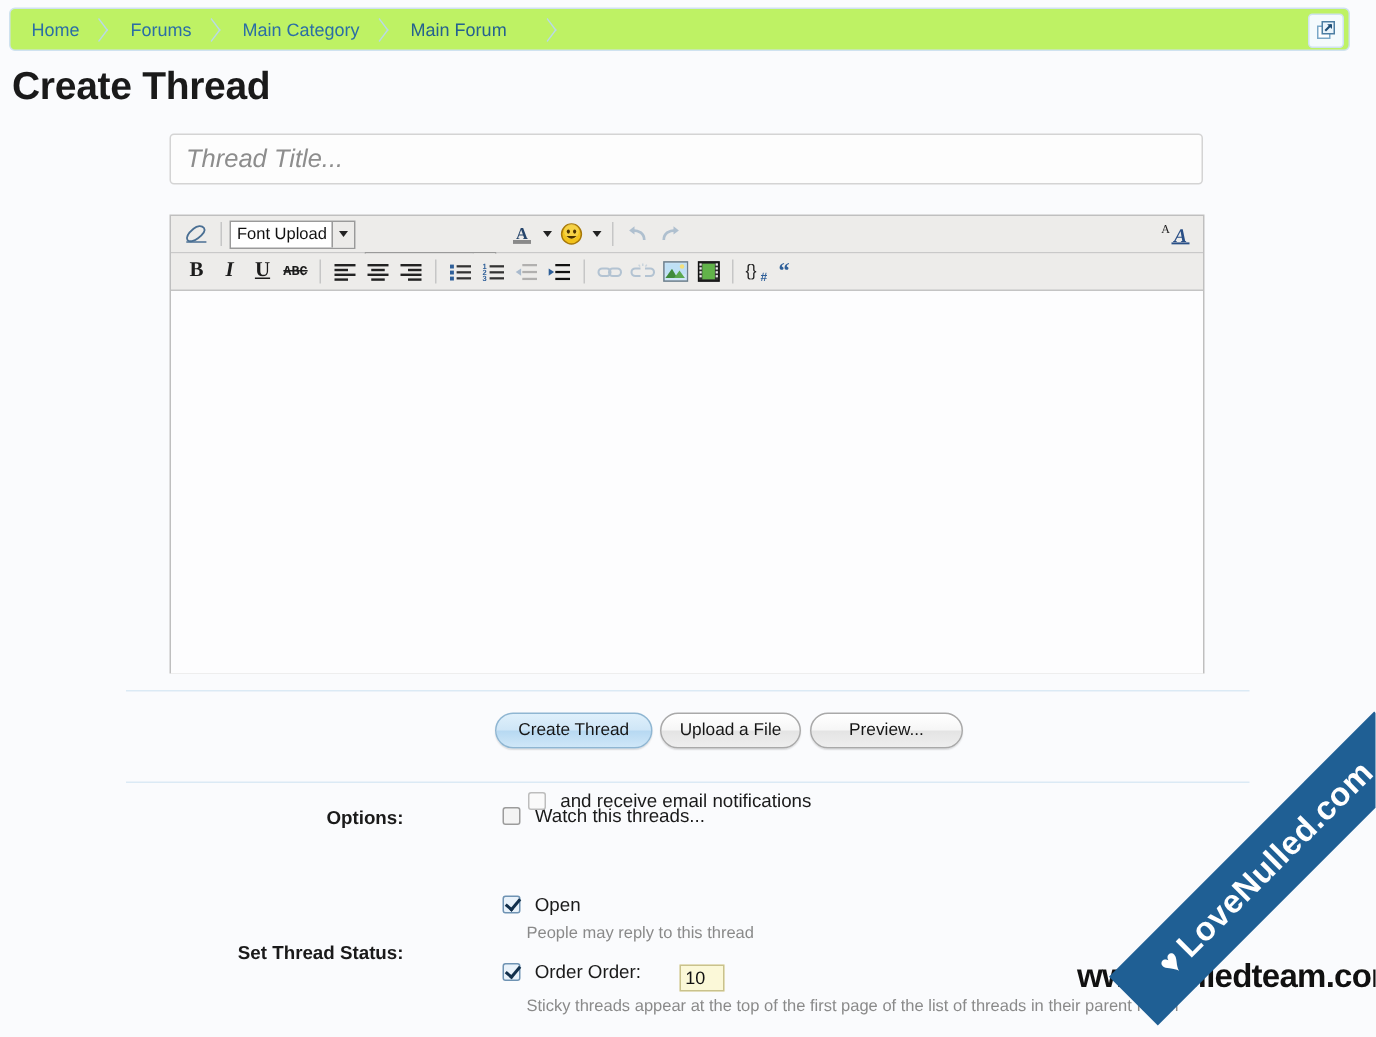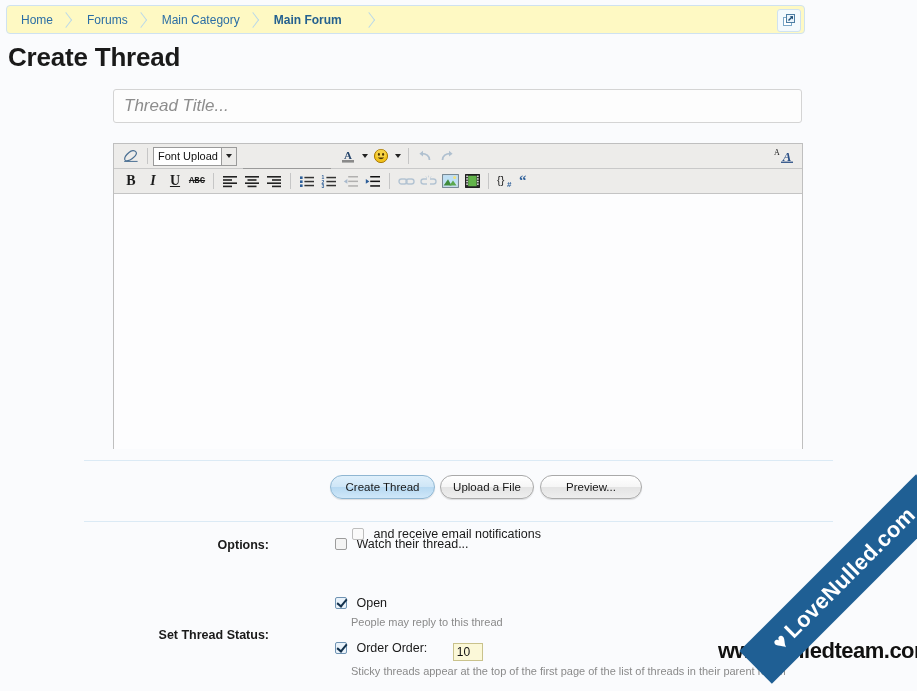--- a/index.html
+++ b/index.html
@@ -7,38 +7,38 @@
     width: 917px; height: 691px;
     background: #fafbfd;
     font-family: "Liberation Sans", sans-serif;
     overflow: hidden;
   }
   #page { position: relative; width: 917px; height: 691px; overflow: hidden; }
 
   
   .crumb-bar {
     position: absolute; left: 6px; top: 5px;
-    width: 799px; height: 29px;
-    box-sizing: border-box;
-    background: #fef9c3;
+    width: 894px; height: 29px;
+    box-sizing: border-box;
+    background: #bef264;
     border: 1px solid #cfe2f0;
     border-radius: 4px;
     display: flex; align-items: center;
   }
   .crumb {
     position: relative;
     height: 27px;
     display: flex; align-items: center;
     padding: 0 20px 0 14px;
     font-size: 12px;
     color: #2b6ea5;
     text-decoration: none;
     white-space: nowrap;
   }
-  .crumb.current { font-weight: bold; color: #25618f; justify-content: flex-end; }
+  .crumb.current { font-weight: normal; color: #25618f; justify-content: flex-end; }
   .crumb .sep {
     position: absolute; right: 2px; top: 50%;
     width: 9px; height: 9px;
     margin-top: -5px;
     border-top: 1px solid #b9d8ea;
     border-right: 1px solid #b9d8ea;
     transform: rotate(45deg) skew(8deg,8deg);
   }
   .crumb-tail {
     position: relative; width: 26px; height: 27px;
@@ -538,21 +538,21 @@
 
   <div class="btn primary" style="left:330px; top:475px; width:105px;">Create Thread</div>
   <div class="btn" style="left:440px; top:475px; width:94px;">Upload a File</div>
   <div class="btn" style="left:540px; top:475px; width:102px;">Preview...</div>
 
   <div class="hr" style="top:521px"></div>
 
   <div class="flabel" style="left:9px; top:538px;">Options:</div>
   <div class="frow" style="left:335px; top:537px;">
     <span class="cb"></span>
-    <span style="margin-left:6px">Watch their thread...</span>
+    <span style="margin-left:6px">Watch this threads...</span>
   </div>
   <div class="frow" style="left:352px; top:527px;">
     <span class="cb light"></span>
     <span style="margin-left:6px">and receive email notifications</span>
   </div>
 
   <div class="flabel" style="left:9px; top:597px;margin-top:31px;">Set Thread Status:</div>
   <div class="frow" style="left:335px; top:596px;">
     <span class="cb on"></span>
     <span style="margin-left:6px">Open</span>

